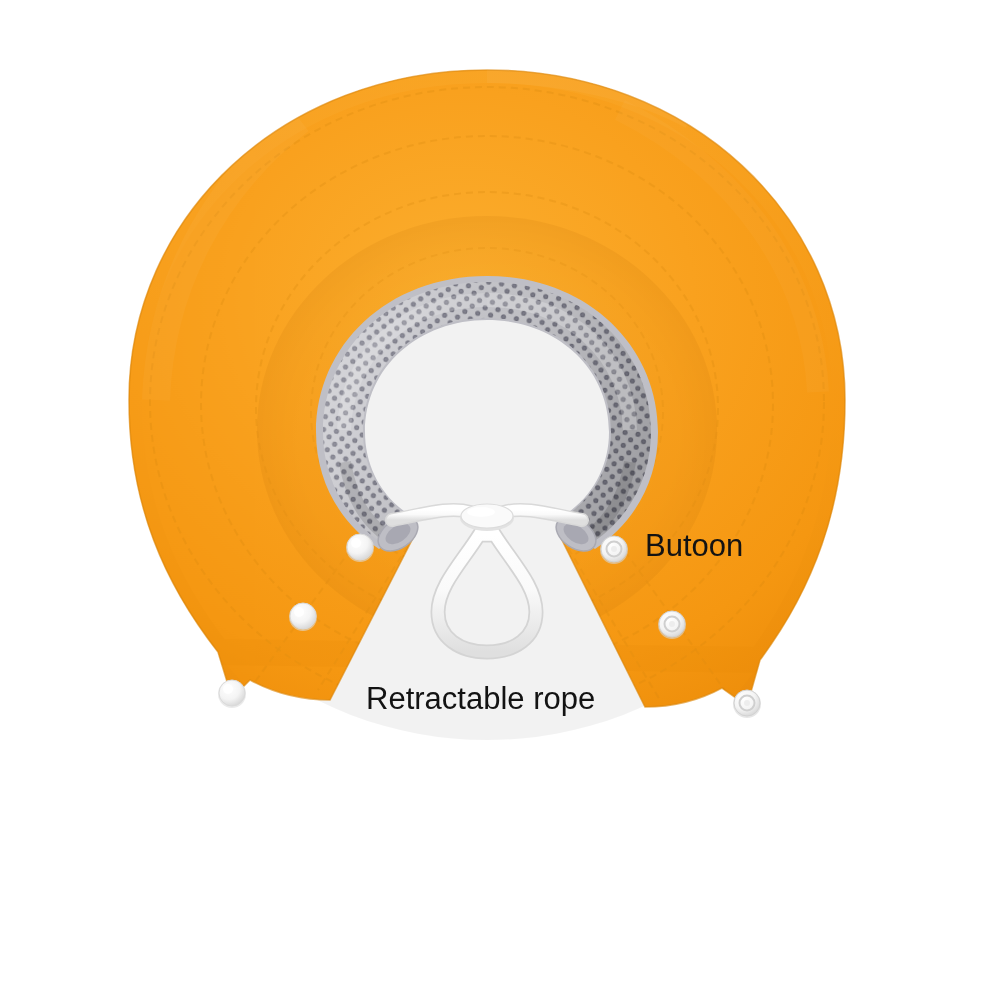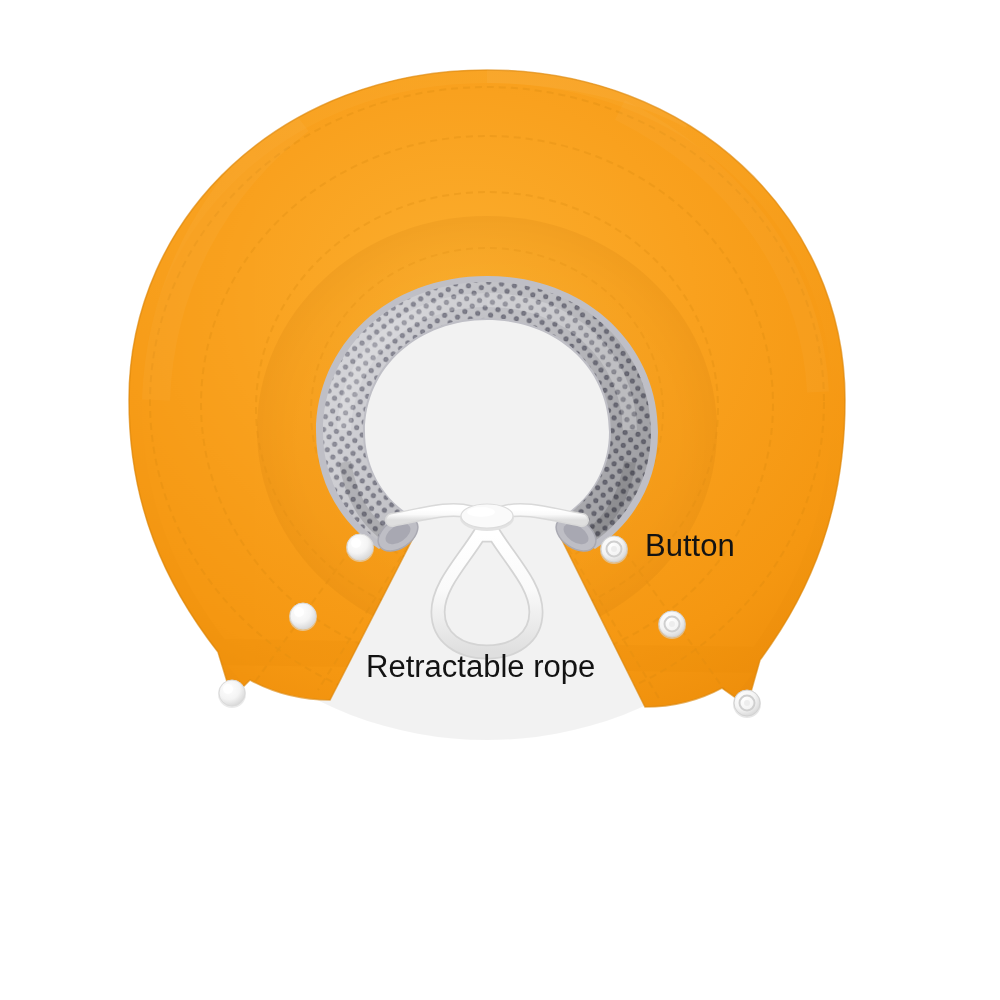--- a/index.html
+++ b/index.html
@@ -21,21 +21,21 @@
   
   .callout{
     position:absolute;
     color:#131313;
     font-size:31px;
     line-height:1;
     white-space:nowrap;
     font-family:"Liberation Sans","DejaVu Sans",sans-serif;
   }
   #callout-button{left:645px;top:530px;}
-  #callout-rope{left:366px;top:651px;}
+  #callout-rope{left:366px;top:683px;}
 
   
   .caption-block{
     position:absolute;left:0;top:770px;width:1000px;height:230px;
   }
   .headline{
     position:absolute;left:38px;top:10px;
     font-size:42px;
     letter-spacing:0.2px;
     font-weight:400;
@@ -292,18 +292,18 @@
         </g>
         <g>
           <circle cx="747" cy="704" r="14" fill="#D6D6D6" opacity="0.6"></circle>
           <circle cx="747" cy="703" r="13" fill="url(#gSnap)" stroke="#D2D2D2" stroke-width="1"></circle>
           <circle cx="747" cy="703" r="7.5" fill="none" stroke="#CFCFCF" stroke-width="2"></circle>
           <circle cx="747" cy="703" r="3" fill="#EDEDED"></circle>
         </g>
       </g>
     </svg>
 
-    <div class="callout" id="callout-button">Button</div>
+    <div class="callout" id="callout-button">Butoon</div>
     <div class="callout" id="callout-rope">Retractable rope</div>
   </div>
 
 
 </div>
 
 </body></html>

